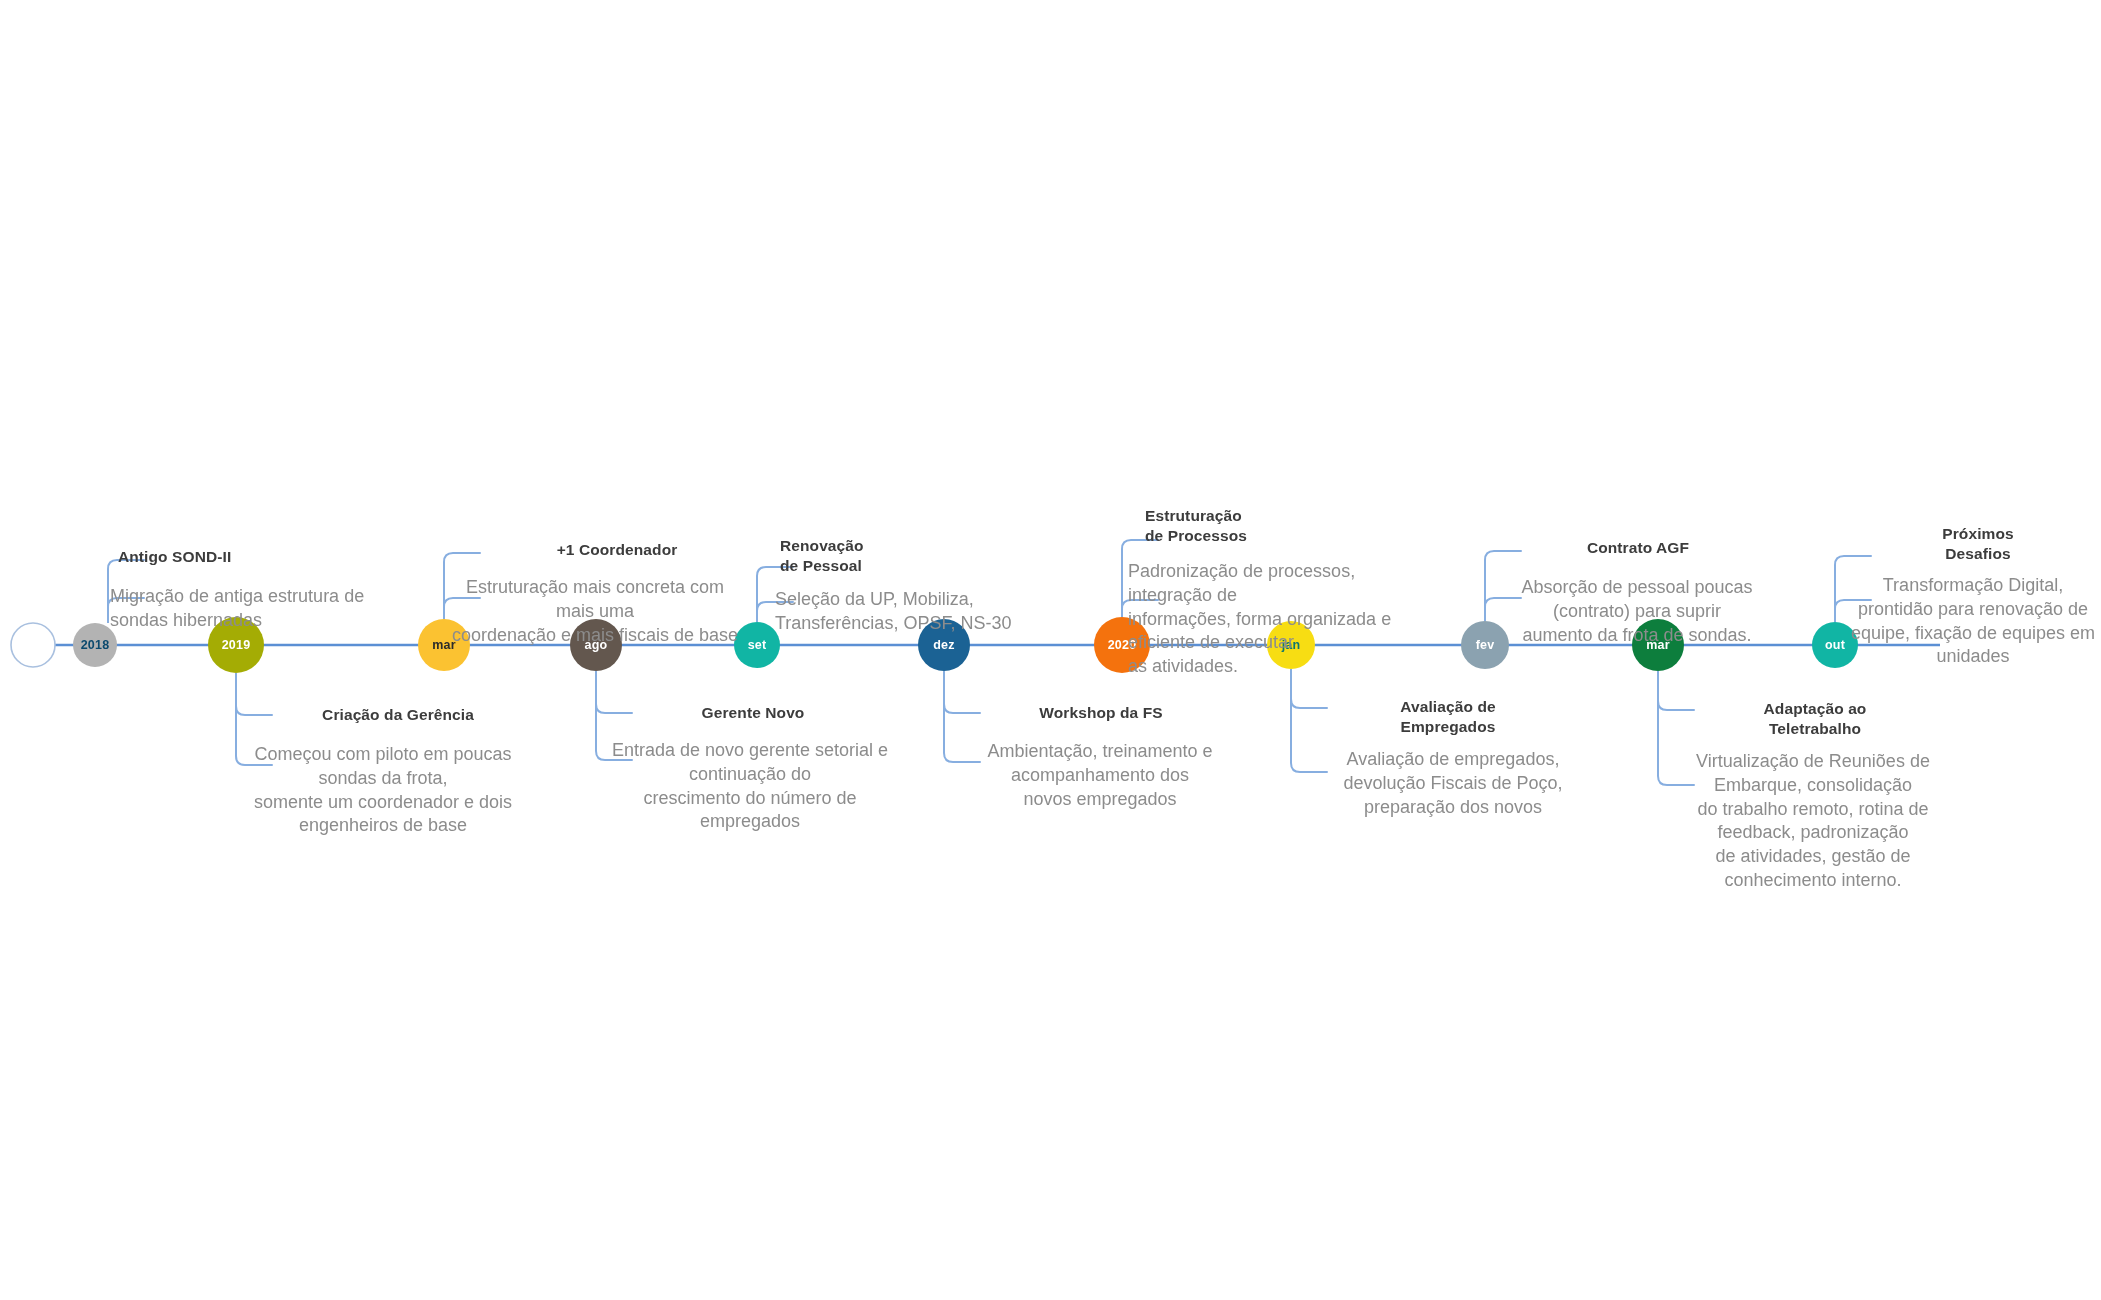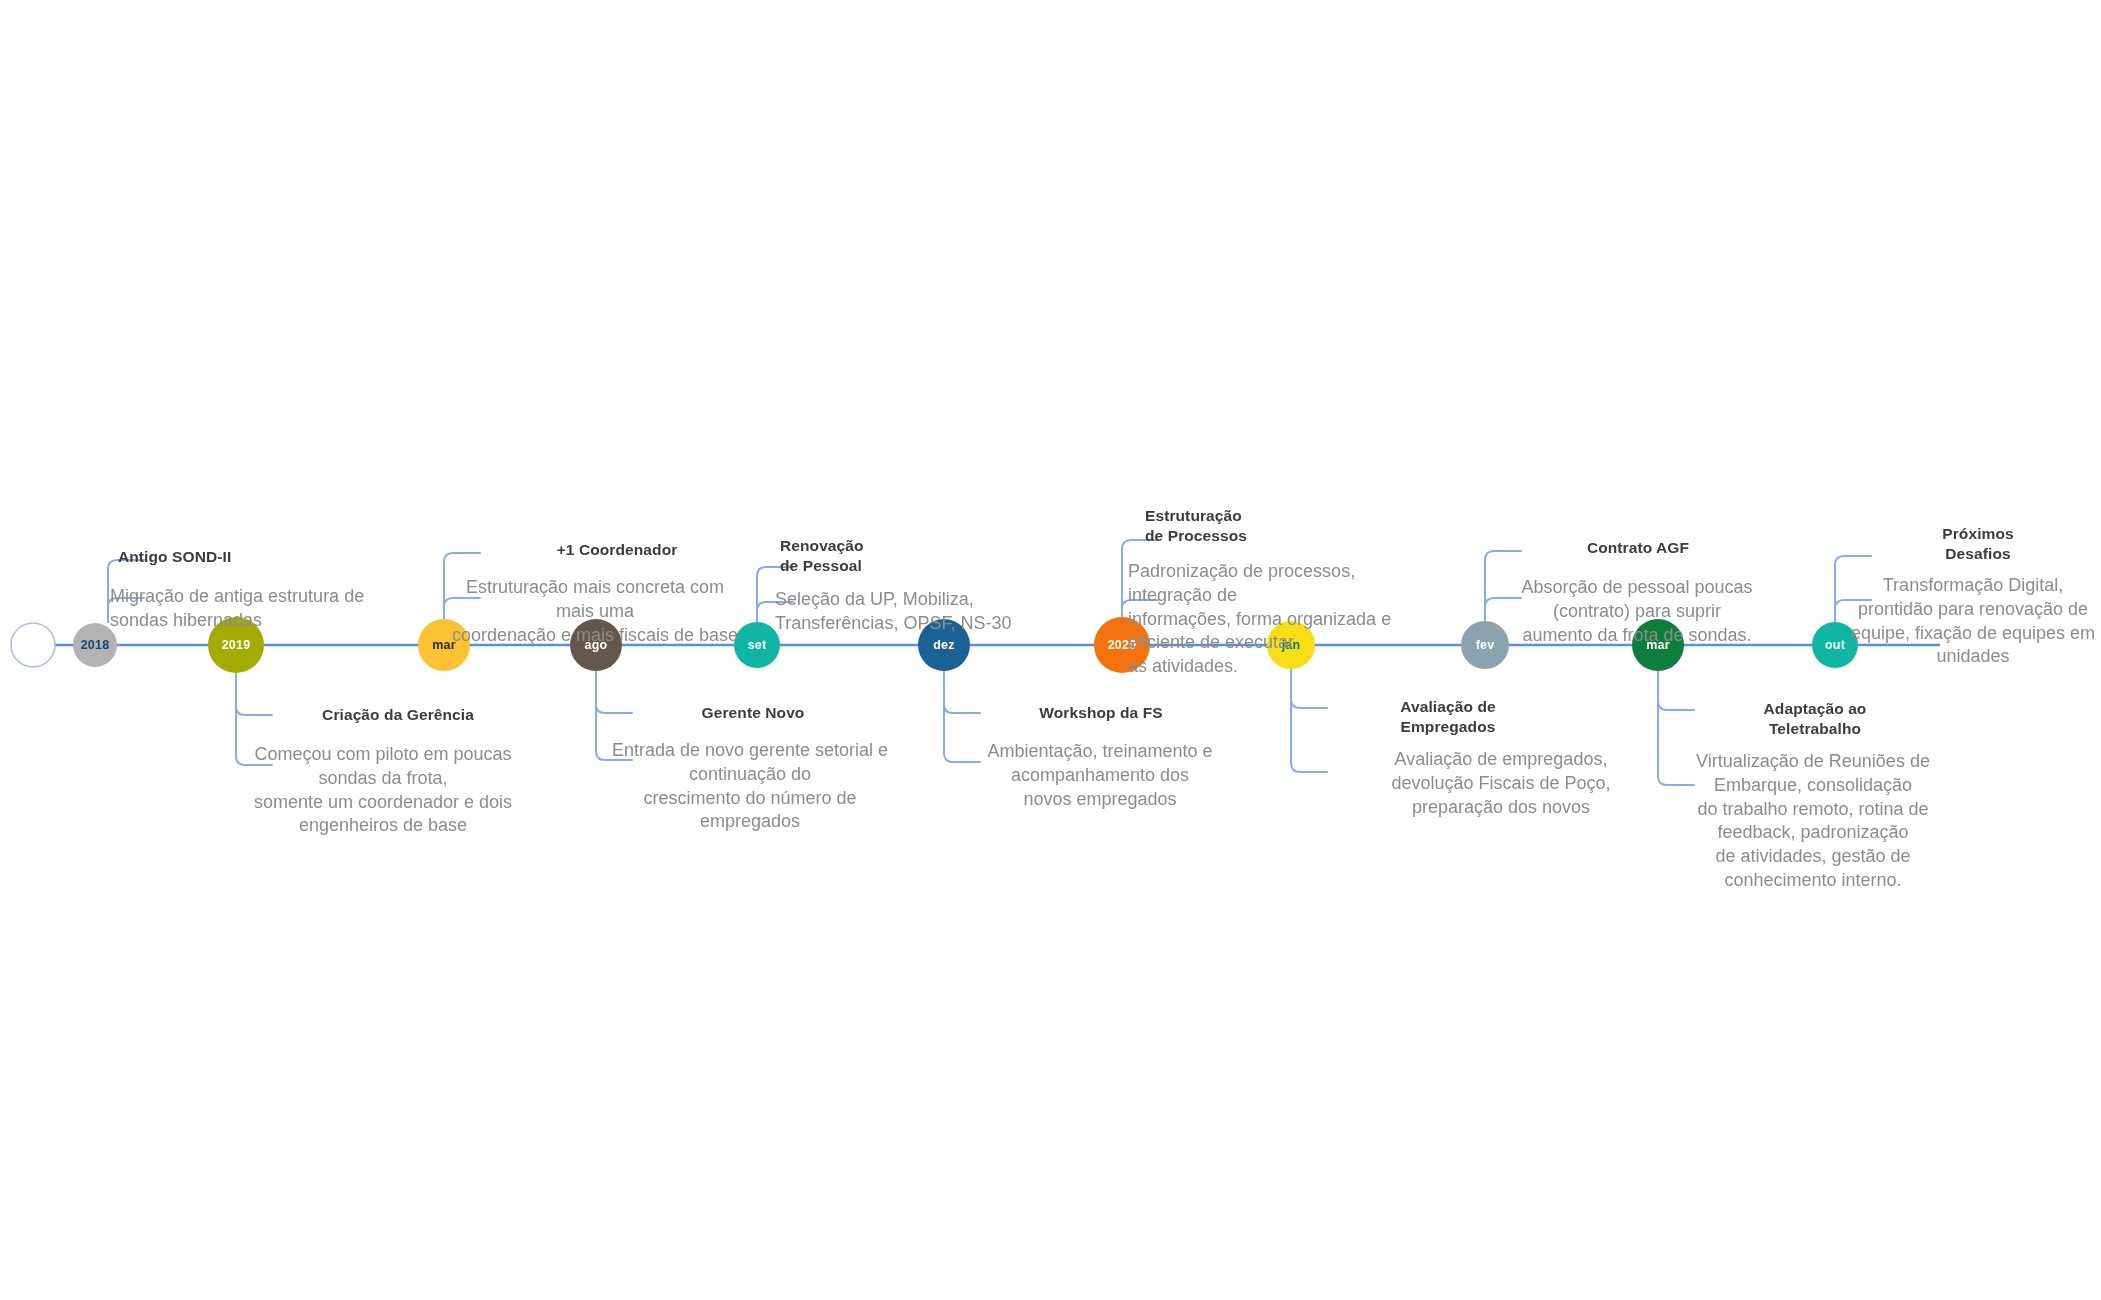--- a/index.html
+++ b/index.html
@@ -155,21 +155,21 @@
       <div class="event-text event-title align-center" style="left: 966px; top: 703px; width: 270px;">Workshop da FS</div>
       <div class="event-text event-desc align-center" style="left: 955px; top: 740px; width: 290px;">Ambientação, treinamento e acompanhamento dos
 novos empregados</div>
       <div class="event-text event-title align-left" style="left: 1145px; top: 506px; width: 260px;">Estruturação
 de Processos</div>
       <div class="event-text event-desc align-left" style="left: 1128px; top: 560px; width: 290px;">Padronização de processos, integração de
 informações, forma organizada e eficiente de executar
 as atividades.</div>
       <div class="event-text event-title align-center" style="left: 1313px; top: 697px; width: 270px;">Avaliação de
 Empregados</div>
-      <div class="event-text event-desc align-center" style="left: 1356px; top: 748px; width: 290px;">Avaliação de empregados, devolução Fiscais de Poço,
+      <div class="event-text event-desc align-center" style="left: 1308px; top: 748px; width: 290px;">Avaliação de empregados, devolução Fiscais de Poço,
 preparação dos novos</div>
       <div class="event-text event-title align-center" style="left: 1508px; top: 538px; width: 260px;">Contrato AGF</div>
       <div class="event-text event-desc align-center" style="left: 1492px; top: 576px; width: 290px;">Absorção de pessoal poucas (contrato) para suprir
 aumento da frota de sondas.</div>
       <div class="event-text event-title align-center" style="left: 1680px; top: 699px; width: 270px;">Adaptação ao
  Teletrabalho</div>
       <div class="event-text event-desc align-center" style="left: 1668px; top: 750px; width: 290px;">Virtualização de Reuniões de Embarque, consolidação
 do trabalho remoto, rotina de feedback, padronização
 de atividades, gestão de conhecimento interno.</div>
       <div class="event-text event-title align-center" style="left: 1858px; top: 524px; width: 240px;">Próximos

